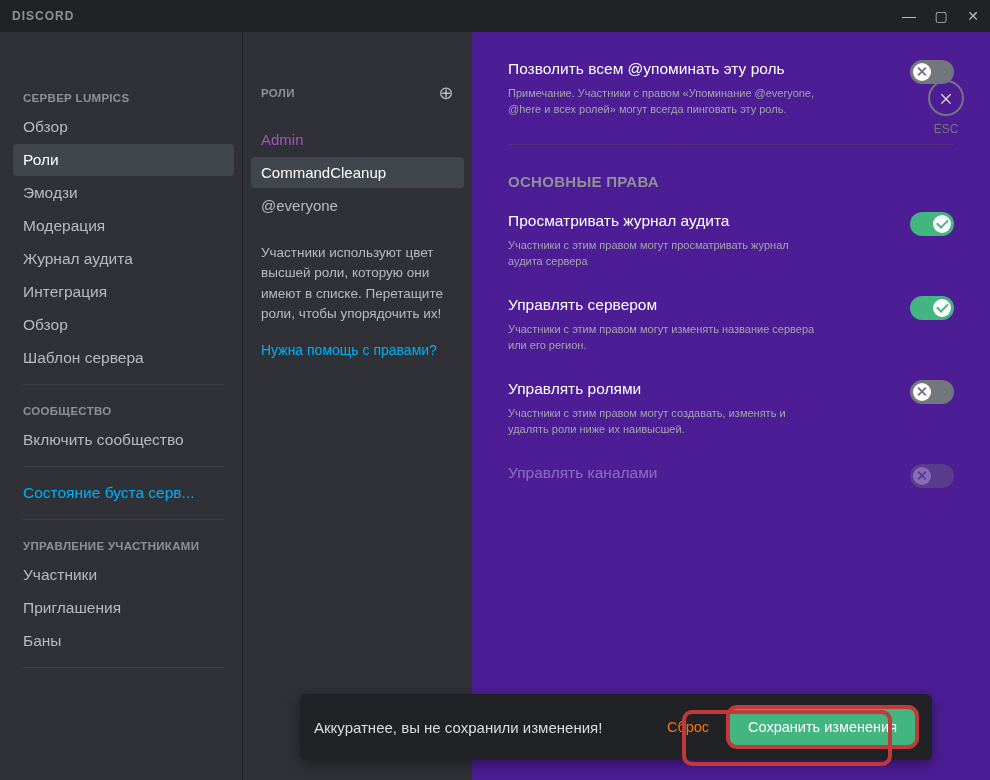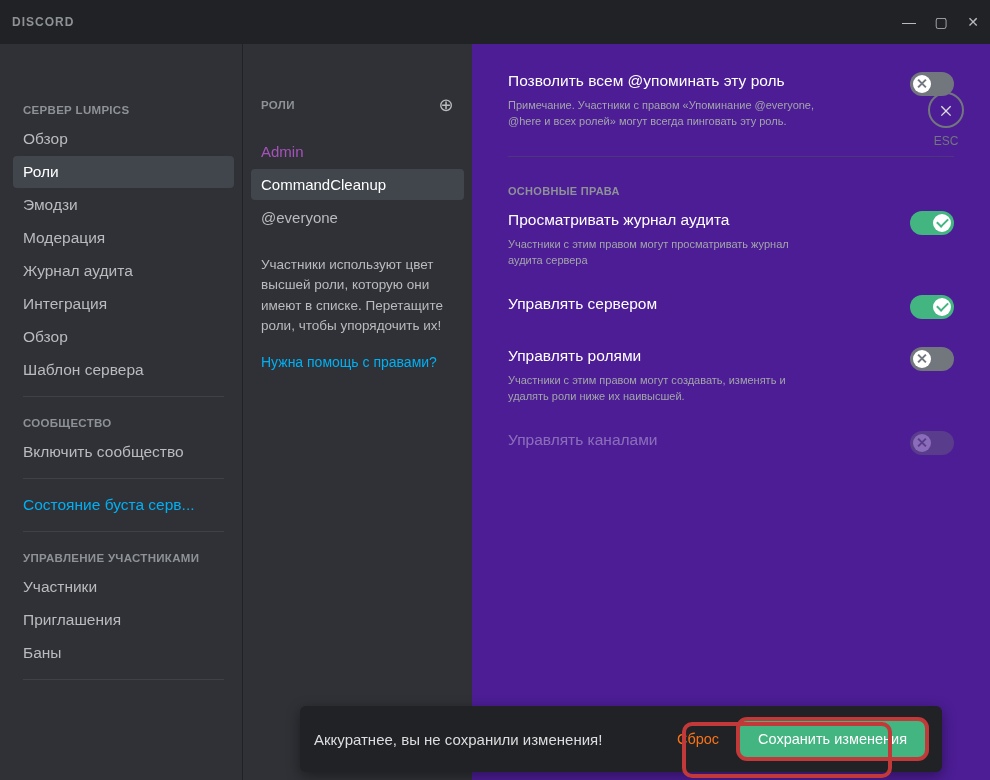--- a/index.html
+++ b/index.html
@@ -1,19 +1,19 @@
 <!DOCTYPE html>
 <html><head>
 <meta charset="utf-8">
 <style>
 * { margin: 0; padding: 0; box-sizing: border-box; font-family: -apple-system, BlinkMacSystemFont, "Segoe UI", Helvetica, Arial, sans-serif; }
 html, body { width: 990px; height: 780px; overflow: hidden; background: #202225; color: #dcddde; }
 
 
-.titlebar { height: 44px; background: #202225; display: flex; align-items: center; justify-content: space-between; padding: 0 8px 0 12px; }
+.titlebar { height: 32px; background: #202225; display: flex; align-items: center; justify-content: space-between; padding: 0 8px 0 12px; }
 .titlebar .brand { color: #8e9297; font-size: 12px; font-weight: 700; letter-spacing: 1px; }
 .titlebar .win-controls { display: flex; gap: 14px; color: #b9bbbe; }
 .titlebar .win-controls span { width: 18px; text-align: center; cursor: default; font-size: 14px; }
 
 .page-wrap { position: relative; display: flex; height: 752px; background: #36393f; }
 
 
 .sidebar { width: 242px; background: #2f3136; padding: 50px 8px 20px 13px; overflow-y: auto; flex: none; }
 .sidebar .cat { padding: 10px 10px 6px 10px; color: #8e9297; font-size: 11.5px; font-weight: 700; letter-spacing: .3px; text-transform: uppercase; }
 .sidebar .item { padding: 7px 10px; margin: 1px 0; color: #b9bbbe; font-size: 15.5px; border-radius: 4px; cursor: pointer; }
@@ -28,21 +28,21 @@
 .roles-col .header .plus { font-size: 18px; color: #b9bbbe; cursor: pointer; font-weight: 400; }
 .roles-col .role { padding: 7px 10px; margin: 2px -10px; border-radius: 4px; font-size: 15px; cursor: pointer; }
 .roles-col .role.admin { color: #a652bb; }
 .roles-col .role.selected { background: rgba(79,84,92,.6); color: #fff; }
 .roles-col .role.gray { color: #b9bbbe; }
 .roles-col .hint { margin-top: 22px; color: #b9bbbe; font-size: 13.5px; line-height: 1.5; }
 .roles-col .help { margin-top: 18px; color: #00b0f4; font-size: 14px; cursor: pointer; }
 
 
 .main { flex: 1; background: #4c1d95; padding: 28px 36px 120px 36px; overflow-y: hidden; position: relative; }
-.perm-section-title { color: #8e9297; font-size: 11px; font-weight: 700; letter-spacing: .3px; margin: 28px 0 14px; }
+.perm-section-title { color: #8e9297; font-size: 15px; font-weight: 700; letter-spacing: .3px; margin: 28px 0 22px; }
 .perm { margin-bottom: 26px; }
 .perm .row { display: flex; justify-content: space-between; align-items: flex-start; gap: 30px; }
 .perm .title { color: #fff; font-size: 15.5px; font-weight: 500; margin-bottom: 8px; }
 .perm .desc { color: #a3a6aa; font-size: 11px; line-height: 1.45; max-width: 310px; }
 
 
 .toggle { width: 44px; height: 24px; border-radius: 12px; position: relative; flex: none; cursor: pointer; }
 .toggle .knob { width: 18px; height: 18px; border-radius: 9px; background: #fff; position: absolute; top: 3px; }
 .toggle.on { background: #43b581; }
 .toggle.on .knob { right: 3px; }
@@ -53,21 +53,21 @@
 .toggle.off .knob::before { transform: rotate(45deg); }
 .toggle.off .knob::after { transform: rotate(-45deg); }
 
 
 .close-esc { position: absolute; top: 48px; right: 26px; text-align: center; }
 .close-esc .btn { width: 36px; height: 36px; border: 2px solid #72767d; border-radius: 50%; display: flex; align-items: center; justify-content: center; color: #dcddde; cursor: pointer; }
 .close-esc .btn svg { width: 16px; height: 16px; }
 .close-esc .lbl { color: #72767d; font-size: 12px; margin-top: 6px; }
 
 
-.save-bar { position: absolute; left: 300px; right: 48px; bottom: 24px; background: #202225; border-radius: 6px; padding: 12px 14px; display: flex; align-items: center; gap: 14px; box-shadow: 0 4px 14px rgba(0,0,0,.4); }
+.save-bar { position: absolute; left: 300px; right: 58px; bottom: 24px; background: #202225; border-radius: 6px; padding: 12px 14px; display: flex; align-items: center; gap: 14px; box-shadow: 0 4px 14px rgba(0,0,0,.4); }
 .save-bar .msg { flex: 1; color: #dcddde; font-size: 15px; font-weight: 500; }
 .save-bar .reset { color: #f97316; font-size: 14.5px; font-weight: 500; cursor: pointer; padding: 0 4px; }
 .save-bar .save { background: #43b581; color: #fff; font-size: 14.5px; font-weight: 500; padding: 10px 18px; border-radius: 10px; cursor: pointer; border: 3px solid #c23939; box-shadow: 0 0 0 1px #c23939; }
 
 .highlight-box { position: absolute; border: 4px solid #c23939; border-radius: 10px; pointer-events: none; }
 
 
 .hr { height: 1px; background: rgba(79,84,92,.48); margin: 22px 0; }
 
 </style>
@@ -147,20 +147,21 @@
         <div class="toggle on">
             <div class="knob"></div>
           </div>
       </div>
     </div>
 
     <div class="perm">
       <div class="row">
         <div>
           <div class="title">Управлять сервером</div>
+          <div class="desc">Участники с этим правом могут изменять название сервера или его регион.</div>
         </div>
         <div class="toggle on">
             <div class="knob"></div>
           </div>
       </div>
     </div>
 
     <div class="perm">
       <div class="row">
         <div>

